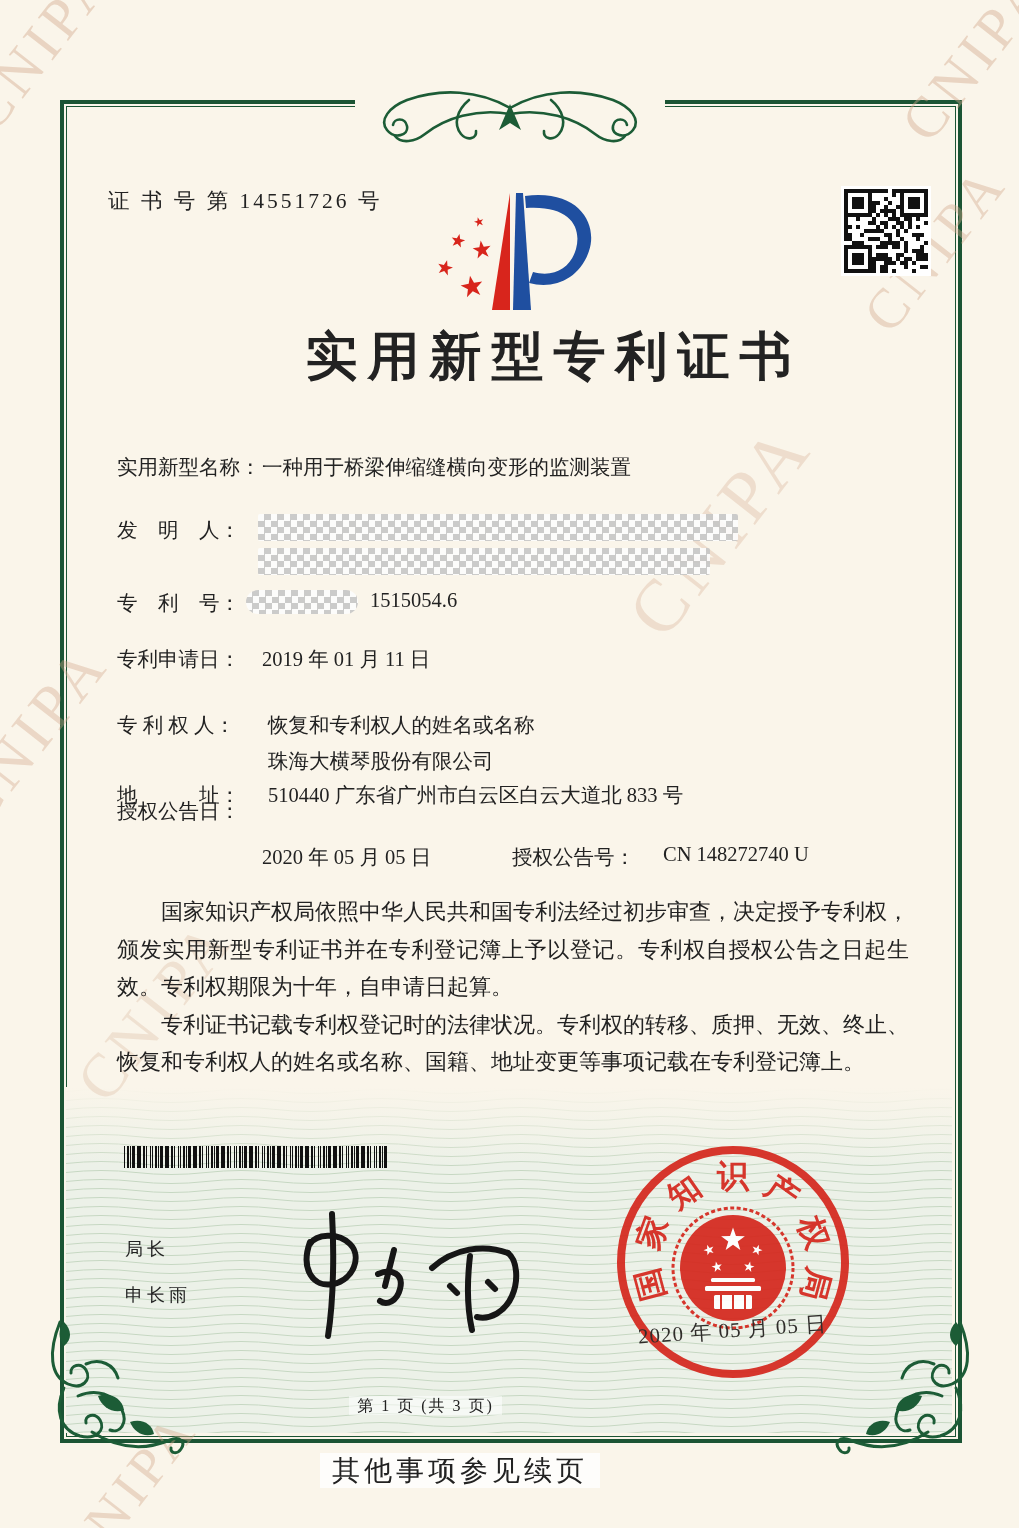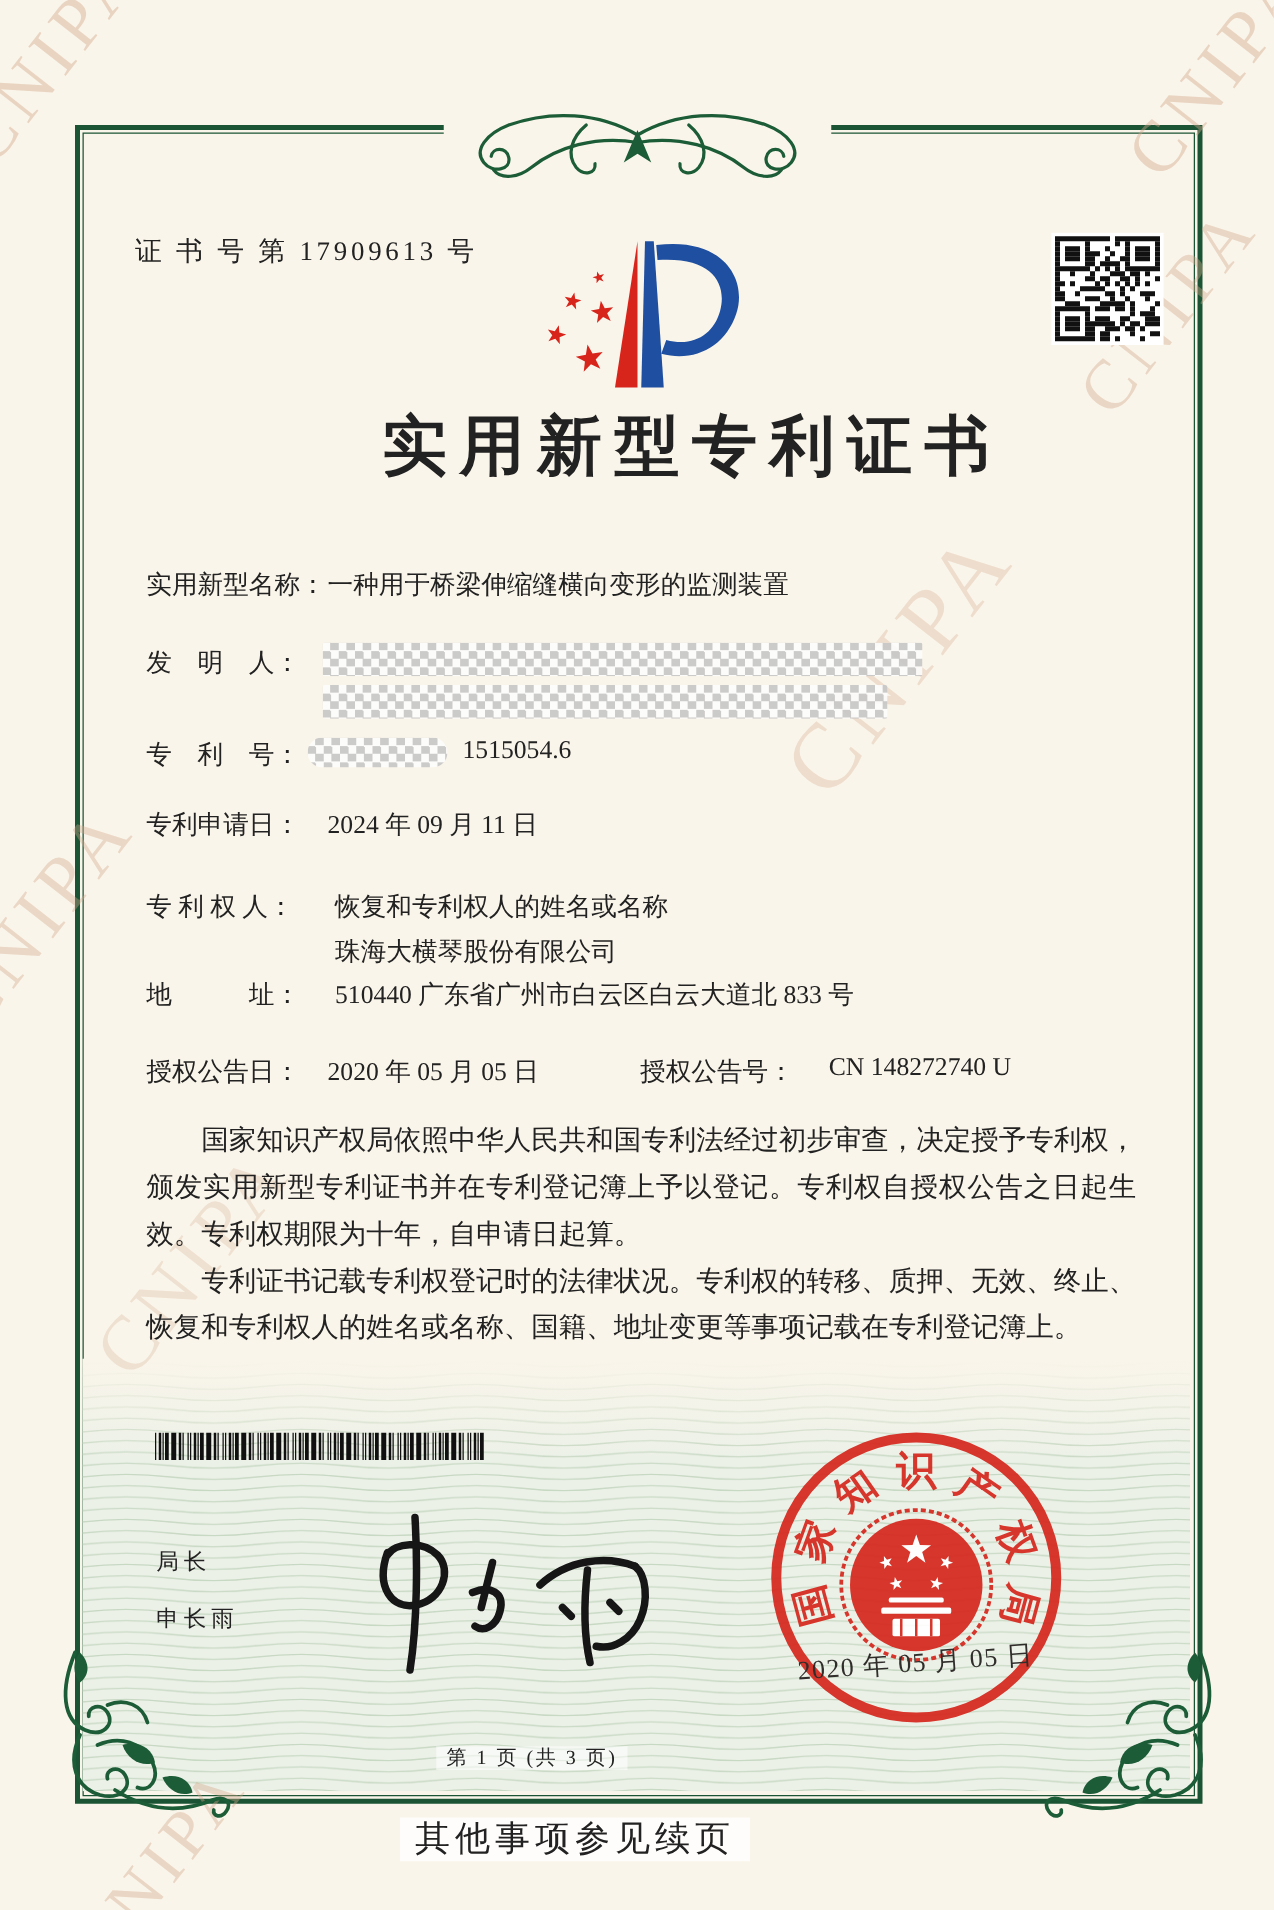--- a/index.html
+++ b/index.html
@@ -113,21 +113,21 @@
       <path d="M52 46 C66 40 80 46 84 60"></path>
     </g>
     <g fill="#1c5c36">
       <path d="M30 4 C38 12 38 22 30 28 C24 22 24 10 30 4 Z"></path>
       <path d="M64 78 C76 74 88 80 90 92 C80 96 68 90 64 78 Z"></path>
       <path d="M96 104 C108 100 118 106 120 116 C110 120 100 114 96 104 Z"></path>
     </g>
   </svg>
 </div>
 
-<div class="cert-no">证 书 号 第 17909613 号</div>
+<div class="cert-no">证 书 号 第 14551726 号</div>
 
 <div class="logo">
   <svg width="215" height="135" viewBox="0 0 215 135">
     <defs>
       <path id="st" d="M0 -10 L2.35 -3.24 9.51 -3.09 3.8 1.24 5.88 8.09 0 3.8 -5.88 8.09 -3.8 1.24 -9.51 -3.09 -2.35 -3.24 Z"></path>
     </defs>
     <g fill="#d8251c">
       <use href="#st" transform="translate(51,39) rotate(-15) scale(0.5)"></use>
       <use href="#st" transform="translate(30,58) rotate(12) scale(0.72)"></use>
       <use href="#st" transform="translate(54,67) rotate(-8) scale(0.95)"></use>
@@ -386,30 +386,30 @@
 
 <span class="fld" style="left:117px;top:516px">发　明　人：</span>
 <div class="mosaic" style="left:258px;top:514px;width:480px;height:27px"></div>
 <div class="mosaic" style="left:258px;top:548px;width:452px;height:27px"></div>
 
 <span class="fld" style="left:117px;top:589px">专　利　号：</span>
 <div class="mosaic" style="left:246px;top:590px;width:112px;height:24px;border-radius:12px"></div>
 <span class="fld" style="left:370px;top:589px">1515054.6</span>
 
 <span class="fld" style="left:117px;top:645px">专利申请日：</span>
-<span class="fld" style="left:262px;top:645px">2024 年 09 月 11 日</span>
+<span class="fld" style="left:262px;top:645px">2019 年 01 月 11 日</span>
 
 <span class="fld" style="left:117px;top:711px">专 利 权 人：</span>
 <span class="fld" style="left:268px;top:711px">恢复和专利权人的姓名或名称</span>
 <span class="fld" style="left:268px;top:747px">珠海大横琴股份有限公司</span>
 
 <span class="fld" style="left:117px;top:781px">地　　　址：</span>
 <span class="fld" style="left:268px;top:781px">510440  广东省广州市白云区白云大道北 833 号</span>
 
-<span class="fld" style="left:117px;top:843px">授权公告日：</span>
+<span class="fld" style="left:117px;top:797px">授权公告日：</span>
 <span class="fld" style="left:262px;top:843px">2020 年 05 月 05 日</span>
 <span class="fld" style="left:512px;top:843px">授权公告号：</span>
 <span class="fld" style="left:663px;top:843px">CN 148272740 U</span>
 
 <div class="body-text">
   <p>国家知识产权局依照中华人民共和国专利法经过初步审查，决定授予专利权，颁发实用新型专利证书并在专利登记簿上予以登记。专利权自授权公告之日起生效。专利权期限为十年，自申请日起算。</p>
   <p>专利证书记载专利权登记时的法律状况。专利权的转移、质押、无效、终止、恢复和专利权人的姓名或名称、国籍、地址变更等事项记载在专利登记簿上。</p>
 </div>
 
 <div class="barcode" id="barcode"><svg width="272" height="22" viewBox="0 0 272 22">

